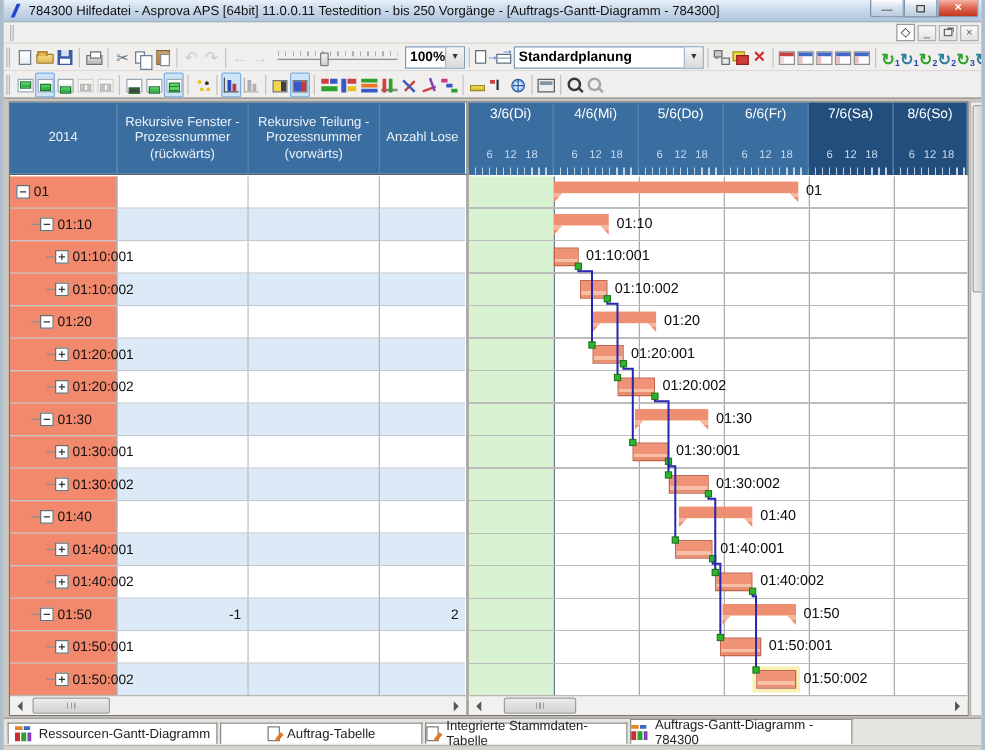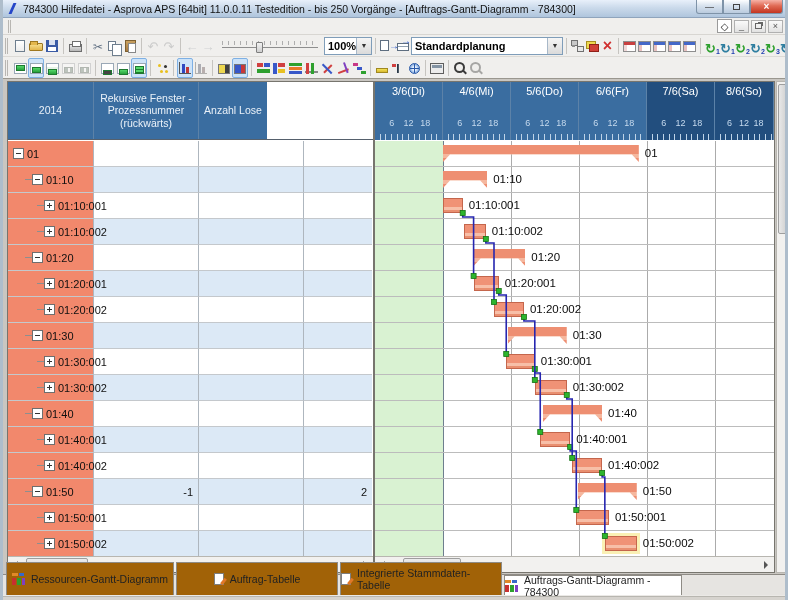--- a/index.html
+++ b/index.html
@@ -154,21 +154,21 @@
   
   .hscroll{position:absolute;left:0;right:0;bottom:0;height:16px;background:#F2F1EF;border-top:1px solid #B8B6B0;}
   .harrow{position:absolute;top:1px;width:15px;height:14px;display:flex;align-items:center;justify-content:center;}
   .harrow::before{content:"";border:4px solid transparent;}
   .harrow.l{left:0;}.harrow.l::before{border-right-color:#555;margin-right:3px;}
   .harrow.r{right:0;}.harrow.r::before{border-left-color:#555;margin-left:3px;}
   .hthumb{position:absolute;top:1px;height:13px;background:linear-gradient(#ECECEC,#D2D2D2);border:1px solid #9E9E9E;border-radius:2px;}
   .hthumb::before{content:"";position:absolute;left:50%;top:3px;bottom:3px;width:7px;transform:translateX(-50%);background:repeating-linear-gradient(90deg,#9E9E9E 0 1px,transparent 1px 3px);}
   
   .tabbar{position:absolute;left:0;right:0;top:574px;height:21px;background:#E6E4E1;border-top:1px solid #8E8B85;display:flex;align-items:flex-end;padding-left:3px;}
-  .tab{height:33px;background:#a16207;border:1px solid #8E8B85;border-bottom:none;display:flex;align-items:center;justify-content:center;gap:6px;font-size:10.5px;color:#222;margin-right:2px;position:relative;}
+  .tab{height:17px;background:#ffffff;border:1px solid #8E8B85;border-bottom:none;display:flex;align-items:center;justify-content:center;gap:6px;font-size:10.5px;color:#222;margin-right:2px;position:relative;}
   .tab.active{height:20px;background:#fff;z-index:2;}
   .tabicon-gantt{width:13px;height:12px;flex:none;background-repeat:no-repeat;background-image:linear-gradient(#E08828,#E08828),linear-gradient(#3868C8,#3868C8),linear-gradient(#C83030,#C83030),linear-gradient(#2EA02E,#2EA02E),linear-gradient(#8040C0,#8040C0);background-size:6px 3px,5px 3px,4px 7px,4px 7px,3px 7px;background-position:0 0,7px 0,0 5px,5px 5px,10px 5px;}
   .tabicon-table{width:10px;height:12px;flex:none;background:#fff;border:1px solid #7E7E7E;position:relative;}
   .tabicon-table::after{content:"";position:absolute;right:-2px;bottom:-1px;width:3px;height:7px;background:#E07828;transform:rotate(40deg);}
   .statusbar{position:absolute;left:0;right:0;top:596px;height:4px;background:#D6D3CE;border-top:1px solid #B8B6B0;}
 </style>
 </head>
 <body>
 
 <div class="window">
@@ -398,20 +398,21 @@
         </span>
       </span>
   </div>
 
   <div class="main">
 
     <div class="pane left-pane">
       <div class="lheader">
         <div class="lhcell" style="width:86px">2014</div>
         <div class="lhcell" style="width:105px">Rekursive Fenster - Prozessnummer (rückwärts)</div>
+        <div class="lhcell" style="width:105px">Rekursive Teilung - Prozessnummer (vorwärts)</div>
         <div class="lhcell" style="width:68px;border-right:none">Anzahl Lose</div>
       </div>
       <div class="rowsarea" id="lrows">
           <div class="lrow" style="top: 0px;">
             <div class="lcell treecell" style="width: 86px; padding-left: 5px;">
               <span class="expbox"></span>
               <span class="rowlabel">01</span>
             </div>
             <div class="lcell datacell" style="width: 105px; background: rgb(255, 255, 255);"></div>
             <div class="lcell datacell" style="width: 105px; background: rgb(255, 255, 255);"></div>

